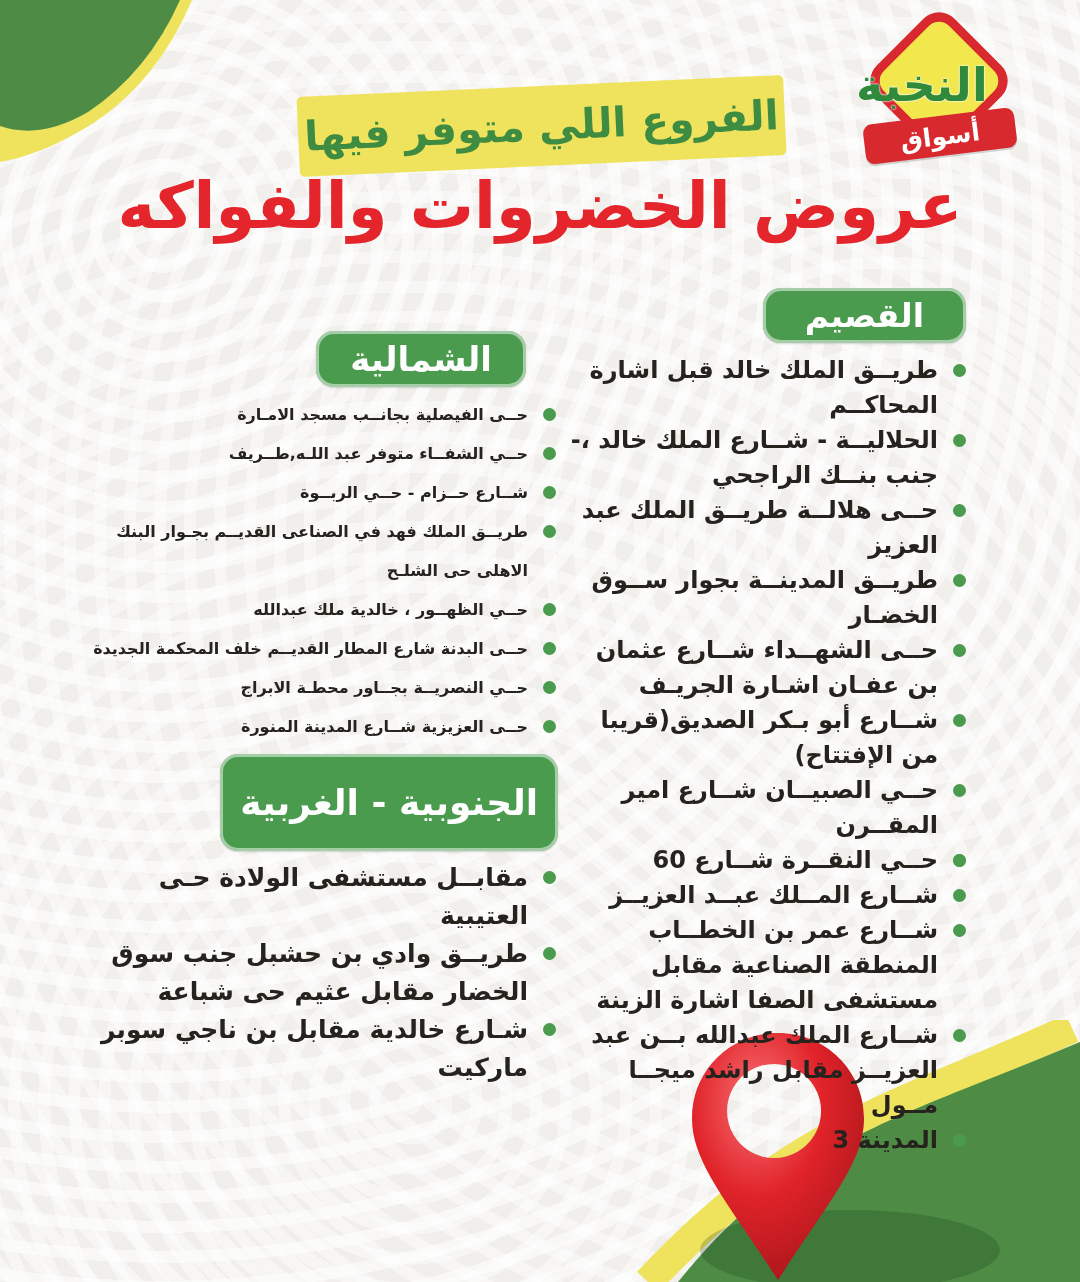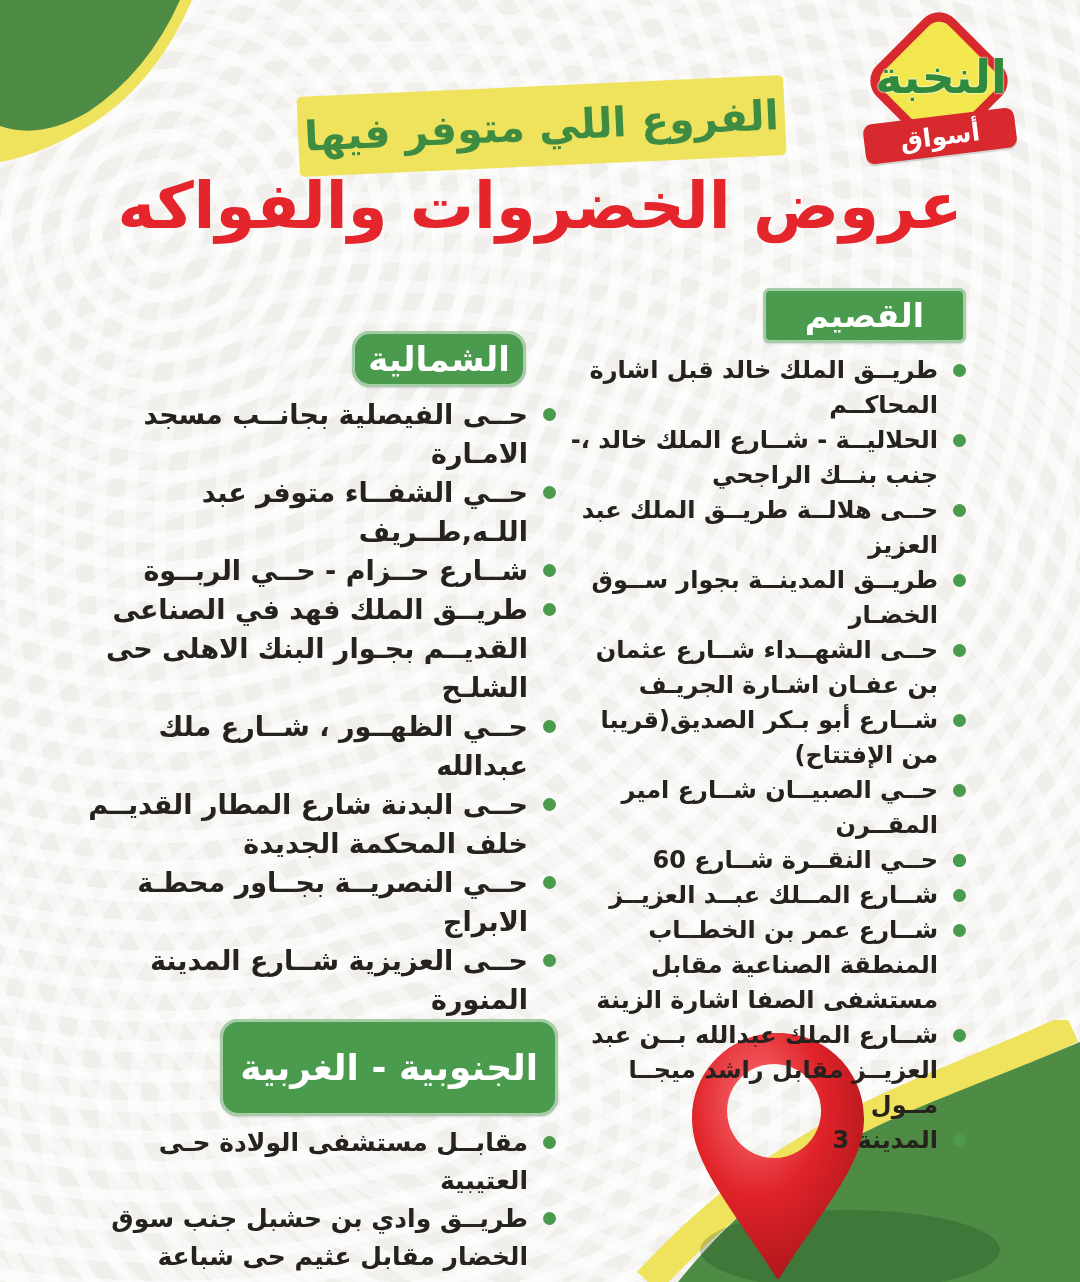--- a/index.html
+++ b/index.html
@@ -14,47 +14,47 @@
   }
   .decor{position:absolute;pointer-events:none;}
   #corner-decor{left:0;top:0;z-index:1;}
   #bottom-decor{left:0;bottom:0;z-index:1;}
   #pin-decor{left:620px;top:1018px;z-index:2;}
 
   
   .logo{position:absolute;left:856px;top:4px;width:170px;height:168px;z-index:3;}
   .diamond-outer{position:absolute;left:28px;top:22px;width:110px;height:110px;background:#d8292e;border-radius:22px;transform:rotate(45deg);}
   .diamond-inner{position:absolute;left:37px;top:31px;width:92px;height:92px;background:#f2e84e;border-radius:14px;transform:rotate(45deg);}
-  .logo-name{position:absolute;left:0;top:46px;width:100%;text-align:center;font-size:46px;font-weight:bold;color:#2f8a3c;
+  .logo-name{position:absolute;left:0;top:54px;width:100%;text-align:left;font-size:46px;font-weight:bold;color:#2f8a3c;
     text-shadow:0 0 2px #fff,0 0 2px #fff;}
   .ribbon{position:absolute;left:8px;top:112px;width:152px;height:40px;background:#d8292e;border-radius:9px;transform:rotate(-7deg);
     display:flex;align-items:center;justify-content:center;color:#fff;font-size:25px;font-weight:bold;box-shadow:0 2px 0 rgba(0,0,0,.15);}
 
   
   .banner{position:absolute;left:298px;top:86px;width:487px;height:80px;background:#efe35d;border-radius:5px;transform:rotate(-2.6deg);
     display:flex;align-items:center;justify-content:center;z-index:3;}
   .banner-label{color:#3e8b42;font-size:41px;font-weight:bold;direction:rtl;}
   .title{position:absolute;left:0;top:160px;width:1080px;text-align:center;z-index:3;
     color:#e4252b;font-size:64px;font-weight:bold;direction:rtl;line-height:1.45;}
 
   
   .col{position:absolute;z-index:3;direction:rtl;text-align:right;color:#26231f;}
   #col-qassim{top:288px;right:112px;width:404px;}
   #col-west{top:331px;left:88px;width:470px;}
   .pill{display:inline-block;background:#4a9b4e;color:#fff;font-weight:bold;border-radius:18px;
     box-shadow:inset 0 0 0 3px rgba(255,255,255,.5), 0 1px 2px rgba(0,0,0,.15);}
-  .pill.qassim{font-size:33px;padding:8px 42px;margin-right:2px;border-radius:7px;}
-  .pill.north{font-size:34px;padding:8px 16px;margin-right:32px;}
+  .pill.qassim{font-size:33px;padding:8px 42px;margin-right:2px;}
+  .pill.north{font-size:34px;padding:8px 34px;margin-right:32px;}
   .pill.southwest{font-size:36px;padding:28px 20px;margin-right:0;}
   ul.branches{list-style:none;margin:10px 0 0 0;padding:0;font-weight:bold;}
   ul.branches li{position:relative;padding-right:30px;}
   ul.branches .dot{position:absolute;right:2px;width:13px;height:13px;border-radius:50%;background:#4a9b4e;}
   #list-qassim{font-size:24px;line-height:35px;}
   #list-qassim .dot{top:11px;}
-  #list-north{font-size:27px;line-height:39px;margin-top:8px;margin-bottom:0;}
+  #list-north{font-size:16px;line-height:39px;margin-top:8px;margin-bottom:8px;}
   #list-north .dot{top:13px;}
   #list-southwest{font-size:25px;line-height:38px;margin-top:8px;}
   #list-southwest .dot{top:12px;}
 </style>
 </head>
 <body>
 
 <div class="poster">
 
   <svg id="corner-decor" class="decor" width="260" height="200" viewBox="0 0 260 200">
@@ -116,21 +116,21 @@
       </ul>
   </div>
 
   <div class="col" id="col-west">
     <div class="pill north">الشمالية</div>
     <ul class="branches" id="list-north">
         <li><span class="dot"></span><span>حــى الفيصلية بجانــب مسجد الامـارة</span></li>
         <li><span class="dot"></span><span>حــي الشفــاء متوفر عبد اللـه,طــريف</span></li>
         <li><span class="dot"></span><span>شــارع حــزام - حــي الربــوة</span></li>
         <li><span class="dot"></span><span>طريــق الملك فهد في الصناعى القديــم بجـوار البنك الاهلى حى الشلـح</span></li>
-        <li><span class="dot"></span><span>حــي الظهــور ، شــارع ملك عبدالله</span></li>
+        <li><span class="dot"></span><span>حــي الظهــور ، خالدية ملك عبدالله</span></li>
         <li><span class="dot"></span><span>حــى البدنة شارع المطار القديــم خلف المحكمة الجديدة</span></li>
         <li><span class="dot"></span><span>حــي النصريــة بجــاور محطـة الابراج</span></li>
         <li><span class="dot"></span><span>حــى العزيزية شــارع المدينة المنورة</span></li>
       </ul>
     <div class="pill southwest">الجنوبية - الغربية</div>
     <ul class="branches" id="list-southwest">
         <li><span class="dot"></span><span>مقابــل مستشفى الولادة حـى العتيبية</span></li>
         <li><span class="dot"></span><span>طريــق وادي بن حشبل جنب سوق الخضار مقابل عثيم حى شباعة</span></li>
         <li><span class="dot"></span><span>شـارع خالدية مقابل بن ناجي سوبر ماركيت</span></li>
       </ul>

